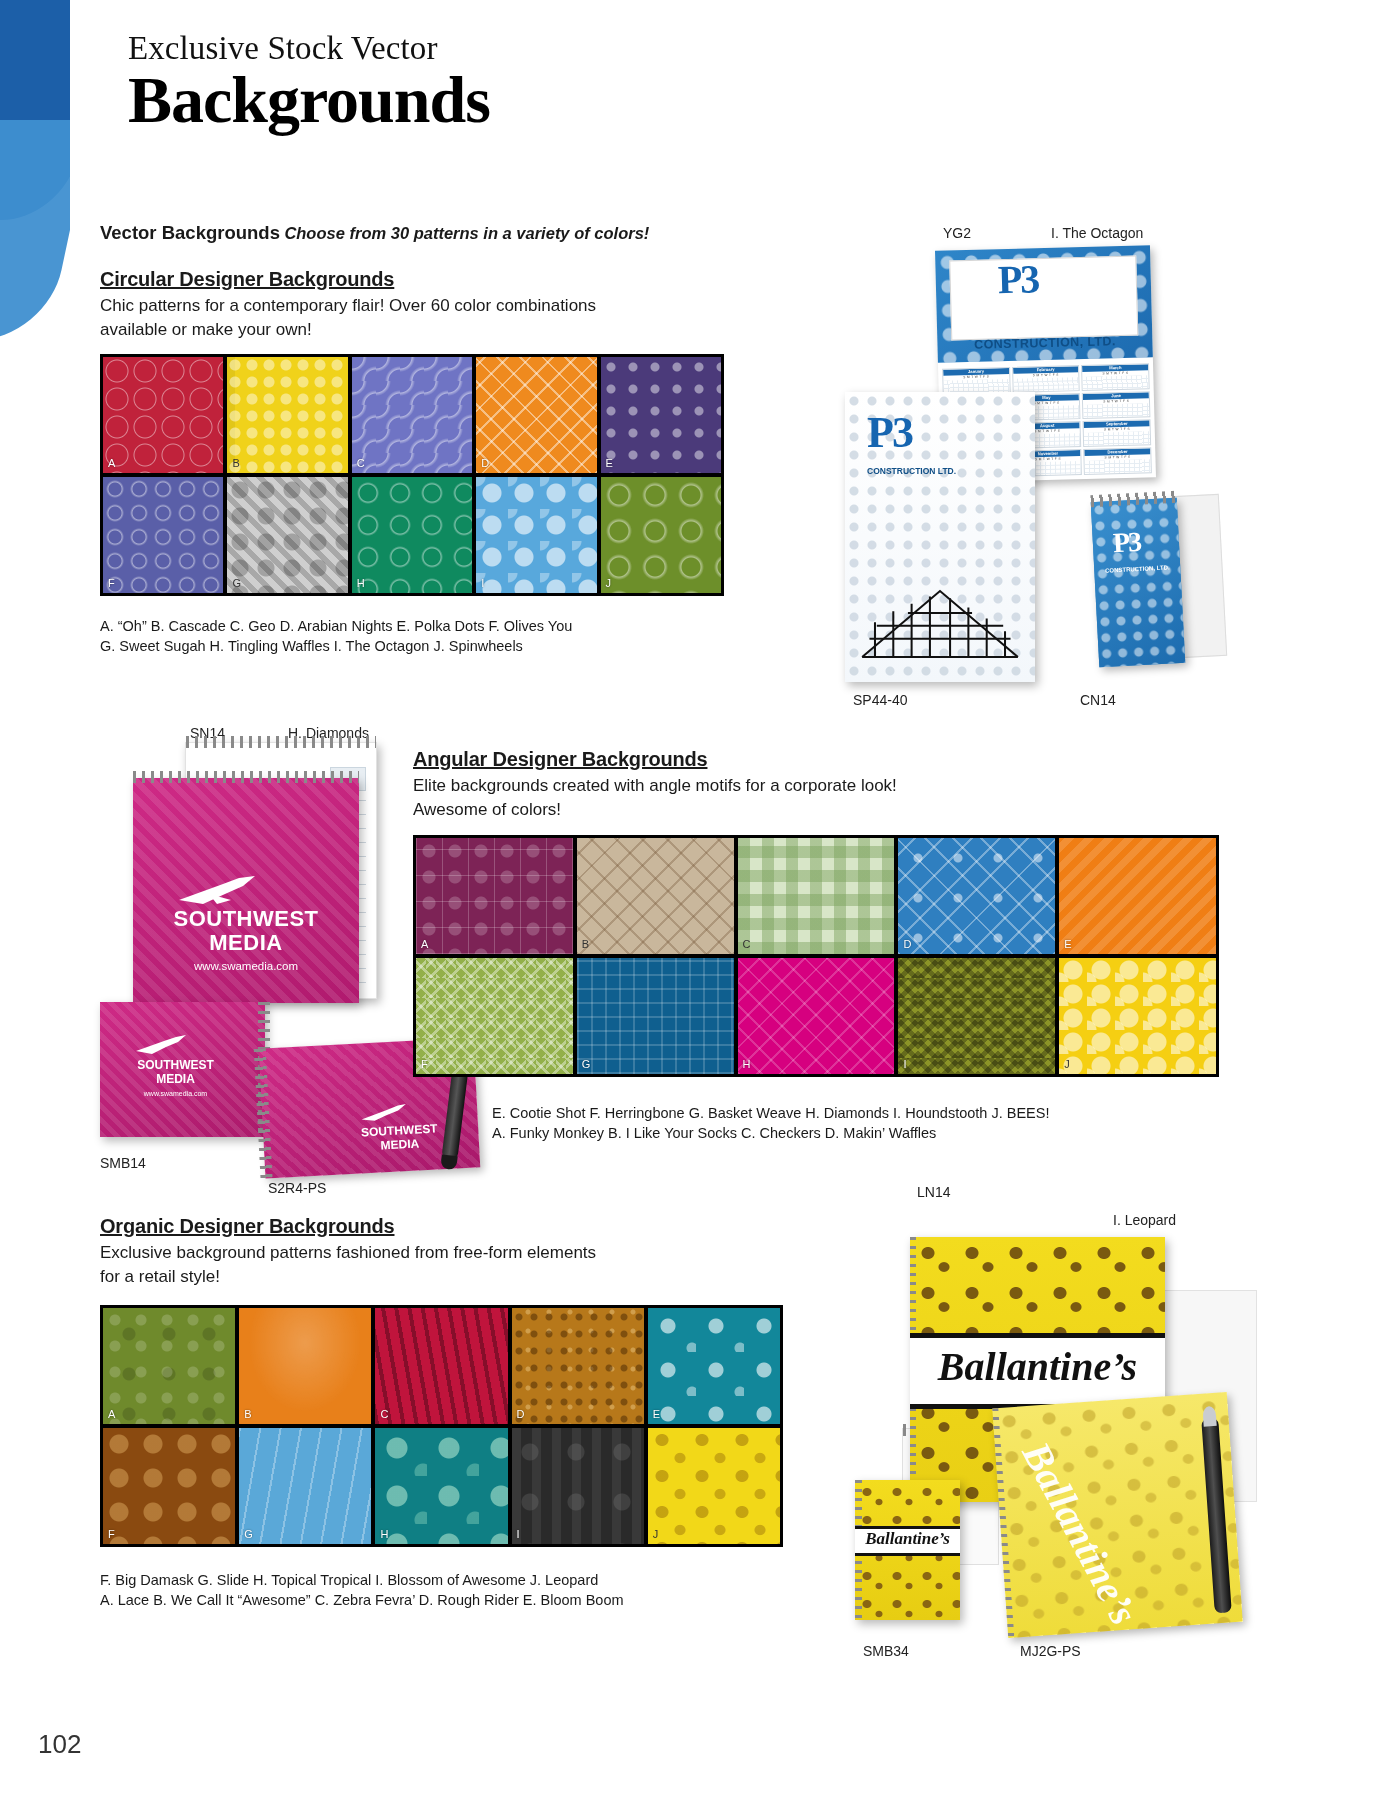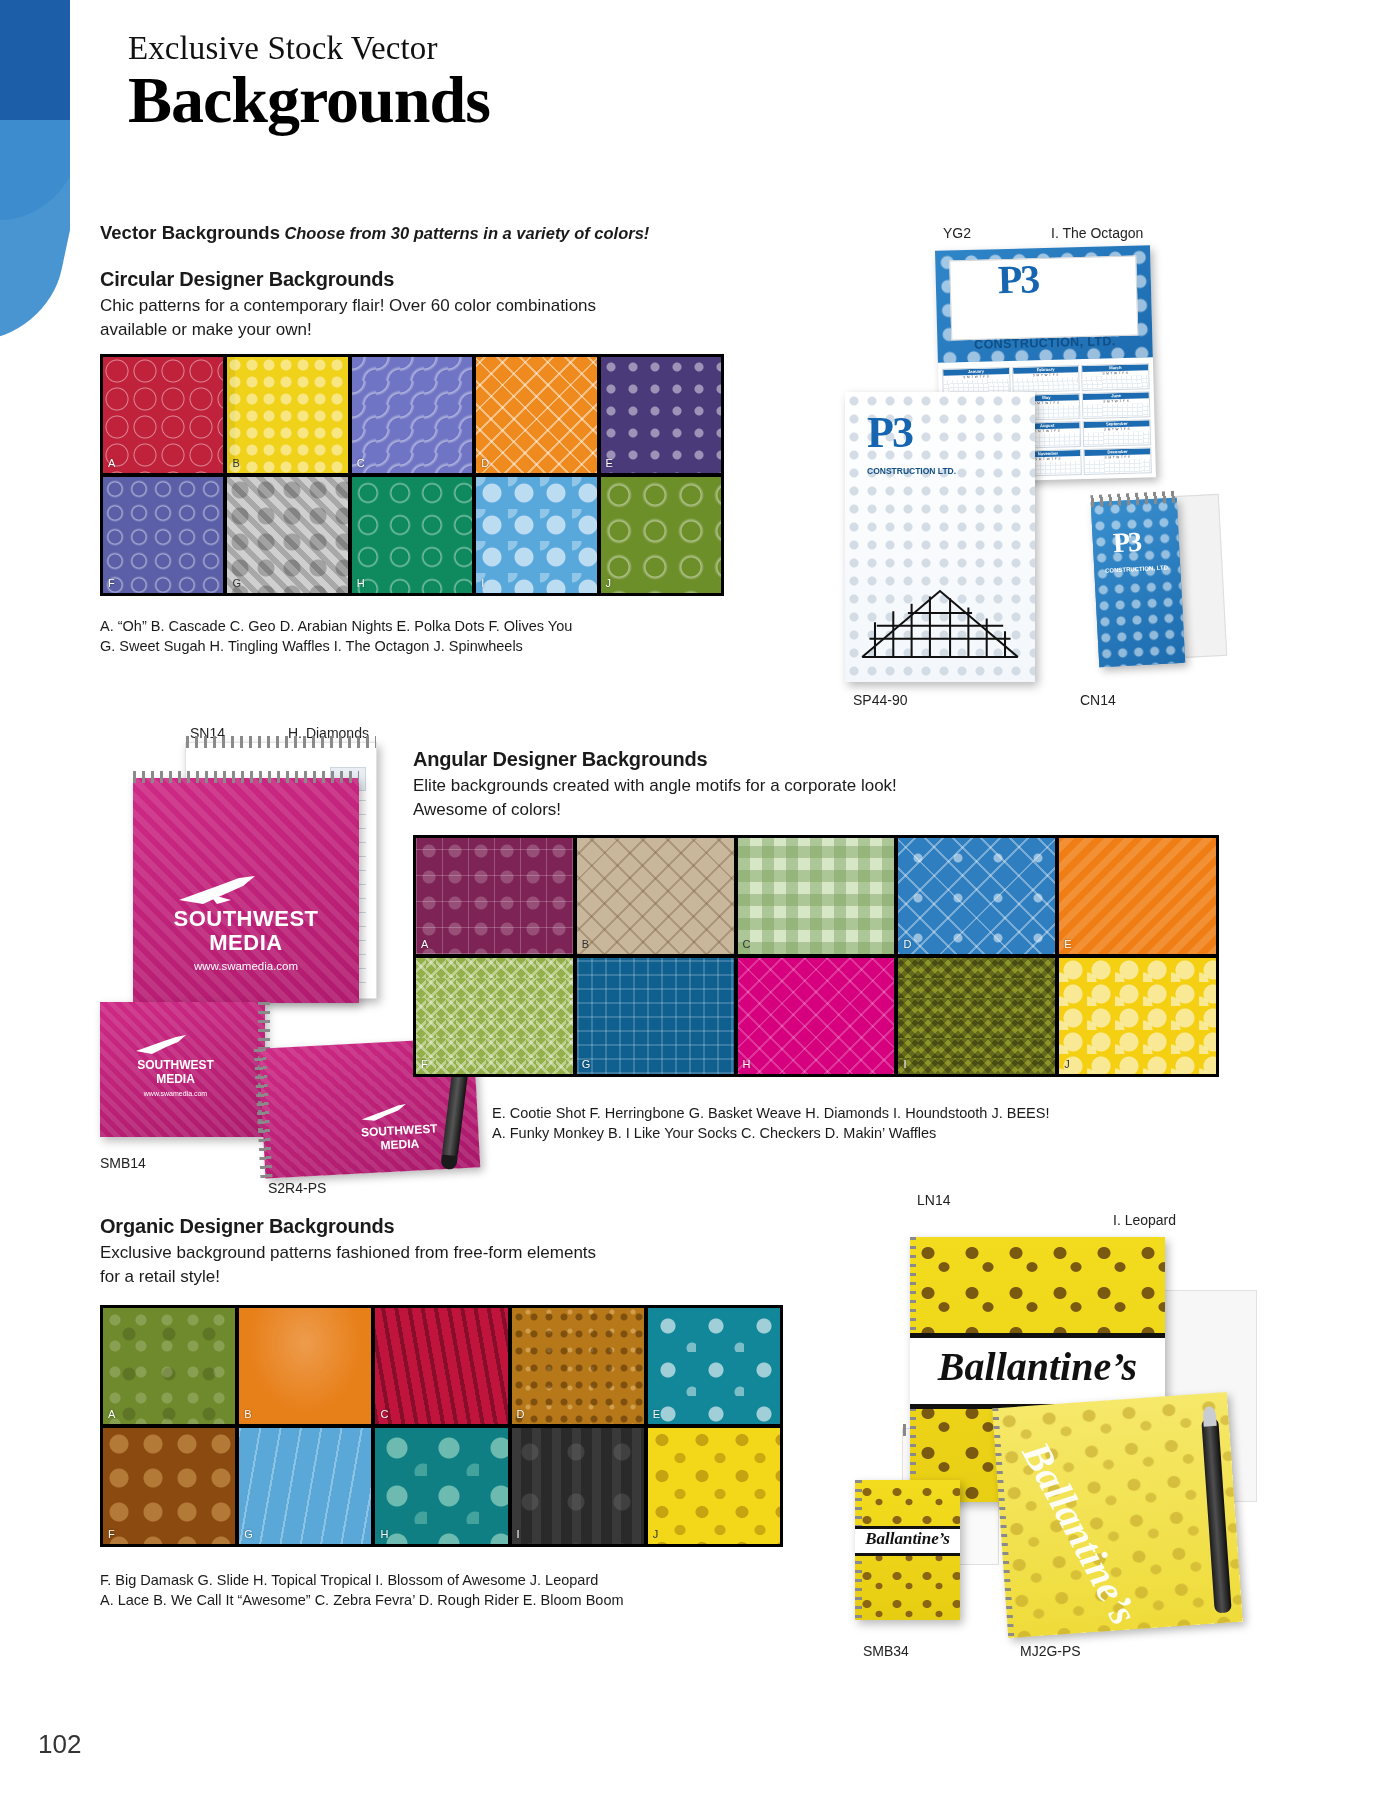--- a/index.html
+++ b/index.html
@@ -42,21 +42,21 @@
     font-weight:bold; font-size:66px; line-height:1.05;
     letter-spacing:-1px; color:#000; margin-top:-2px;
   }
 
   
   .intro{ position:absolute; left:100px; top:222px; }
   .intro b{ font-size:18.5px; font-weight:bold; }
   .intro i{ font-size:16.5px; font-weight:bold; font-style:italic; }
 
   
-  .sec-title{ font-size:20px; font-weight:bold; letter-spacing:-.2px; }
+  .sec-title{ font-size:20px; font-weight:bold; letter-spacing:-.2px;text-decoration:underline; }
   .sec-desc{ font-size:17px; line-height:1.42; margin-top:3px; }
 
   
   .grid{
     position:absolute;
     display:grid;
     grid-template-columns:repeat(5, 1fr);
     gap:4px;
     background:#000;
     padding:3px;
@@ -254,21 +254,21 @@
   <svg viewBox="0 0 190 120" style="position:absolute; left:8px; bottom:14px; width:174px; height:110px;">
     <g stroke="#111" stroke-width="2.2" fill="none">
       <path d="M10 108 L95 36 L180 108"></path>
       <path d="M24 108 L24 70 M44 108 L44 58 M64 108 L64 50 M84 108 L84 42 M106 108 L106 44 M126 108 L126 54 M146 108 L146 66 M166 108 L166 80"></path>
       <path d="M18 88 L172 88 M26 74 L164 74"></path>
       <path d="M10 108 L180 108"></path>
       <path d="M60 60 L130 60"></path>
     </g>
   </svg>
 </div>
-<div class="ptag" style="left:853px; top:692px;">SP44-90</div>
+<div class="ptag" style="left:853px; top:692px;">SP44-40</div>
 
 <div class="prod shadow" style="left:1095px; top:500px; width:86px; height:165px; background:#2f86c9; transform:rotate(-3deg);">
   <div style="position:absolute; inset:0;
        background:
          radial-gradient(circle at 8px 8px, rgba(255,255,255,.5) 4px, transparent 5px) 0 0/16px 16px,
          linear-gradient(150deg,#3a90cf,#1c6bae);"></div>
   <div class="spiral" style="top:-7px;"></div>
   <div class="p3logo" style="position:absolute; left:20px; top:30px; font-size:28px; color:#fff;">P3</div>
   <div style="position:absolute; left:0; right:0; top:66px; text-align:center; font-size:6px; color:#fff; font-weight:bold;">CONSTRUCTION, LTD.</div>
 </div>
@@ -412,21 +412,21 @@
     <div class="sw" style="background: radial-gradient(at 14px 12px, rgba(160, 120, 10, 0.55) 0px, rgba(160, 120, 10, 0.55) 6px, transparent 7px) 0px 0px / 40px 36px, radial-gradient(at 32px 30px, rgba(160, 120, 10, 0.5) 0px, rgba(160, 120, 10, 0.5) 5px, transparent 6px) 0px 0px / 40px 36px, rgb(242, 216, 24);">
       <span class="lbl dark">J</span>
     </div>
   </div>
 
 <div class="legend" style="left:100px; top:1570px;">
   <div>F. Big Damask G. Slide H. Topical Tropical I. Blossom of Awesome J. Leopard</div>
   <div>A. Lace B. We Call It “Awesome” C. Zebra Fevra’ D. Rough Rider E. Bloom Boom</div>
 </div>
 
-<div class="ptag" style="left:917px; top:1184px;margin-top:8px;">LN14</div>
+<div class="ptag" style="left:917px; top:1184px;">LN14</div>
 <div class="ptag" style="left:1113px; top:1212px;">I. Leopard</div>
 
 <div class="prod shadow" style="left:910px; top:1237px; width:255px; height:265px; overflow:hidden;
      background:
        radial-gradient(ellipse at 18px 16px, #7a5a10 0 6px, transparent 7px) 0 0/44px 40px,
        radial-gradient(ellipse at 34px 30px, #7a5a10 0 5px, transparent 6px) 0 0/44px 40px,
        linear-gradient(#f3dc1e,#e9cf14);">
   <div class="spiral-side" style="left:-6px;"></div>
   <div style="position:absolute; left:0; right:0; top:96px; height:76px; background:#fff;"></div>
   <div style="position:absolute; left:0; right:0; top:96px; height:5px; background:#111;"></div>

